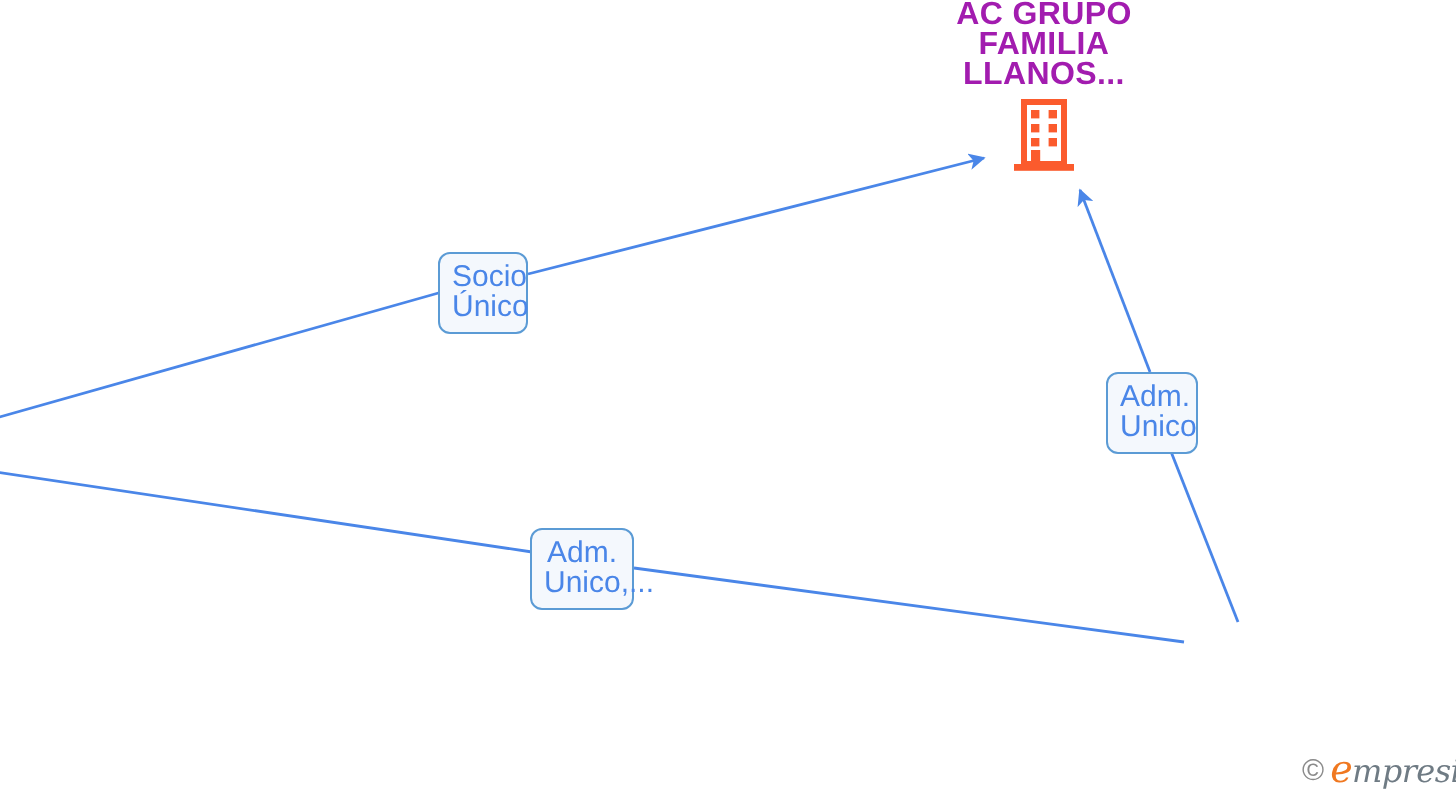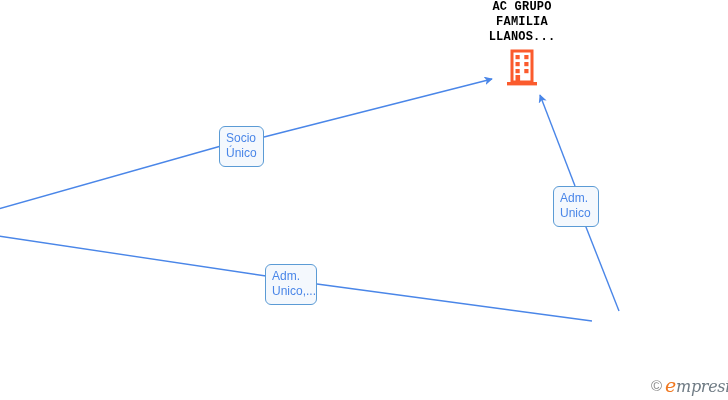--- a/index.html
+++ b/index.html
@@ -28,27 +28,26 @@
 
   
   .company-node {
     position: absolute;
     left: 463px;
     top: 0px;
     width: 118px;
     text-align: center;
   }
   .company-label {
-    font-size: 12px;
+    font-size: 16px;
     font-weight: bold;
-    color: #000000;
+    color: #a21caf;
     line-height: 15px;
     letter-spacing: 0.2px;
     white-space: pre-line;
-    font-family: Liberation Mono, monospace;
   }
   .company-icon {
     margin-top: 4px;
     display: flex;
     justify-content: center;
   }
 
   
   .person-node {
     position: absolute;
@@ -70,22 +69,23 @@
   }
 
   
   .edge-label {
     position: absolute;
     box-sizing: border-box;
     background: #f4f8fd;
     border: 1px solid #5b9bd5;
     border-radius: 6px;
     color: #4a86e8;
-    font-size: 12px;
+    font-size: 15px;
     line-height: 15px;
+    text-align: center;
     padding: 4px 6px 5px 6px;
     white-space: pre-line;
     z-index: 5;
   }
   .edge-label-socio {
     left: 219px;
     top: 126px;
     width: 45px;
   }
   .edge-label-adm-right {

